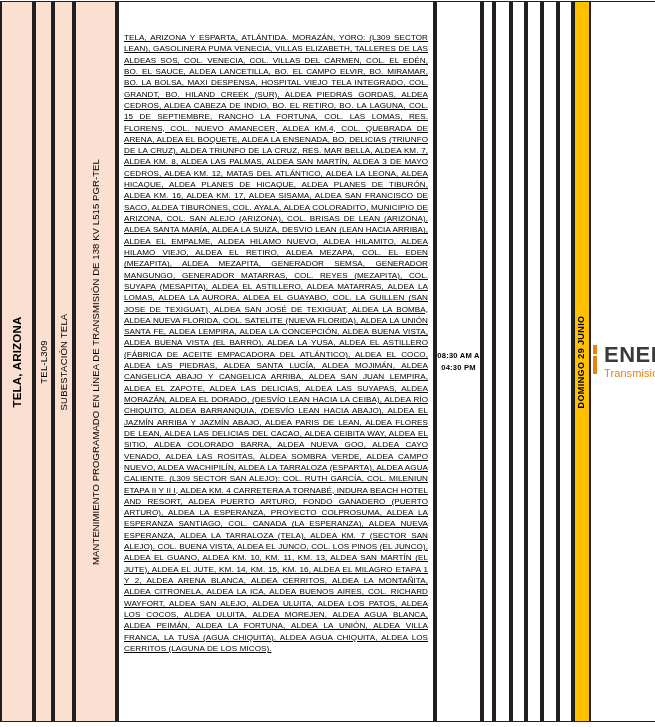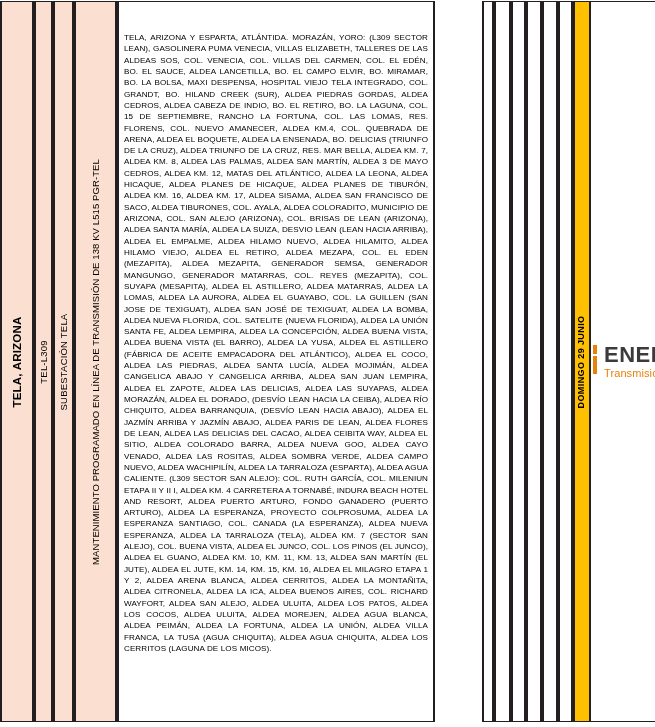--- a/index.html
+++ b/index.html
@@ -24,20 +24,21 @@
   .cell {
     position: absolute;
     box-sizing: border-box;
     top: 1px;
     height: 721px;
     border-left: 2px solid #231f20;
     border-right: 2px solid #231f20;
     border-top: 1px solid #231f20;
     border-bottom: 1px solid #231f20;
     overflow: hidden;
+    text-decoration: underline;
   }
   .cell.peach { background: #fbdfd0; }
   .cell.white { background: #ffffff; }
   .cell.amber { background: #ffc000; }
   .cell.plain {
     border-left: none;
     border-right: none;
     background: #ffffff;
   }
 
@@ -176,20 +177,26 @@
   </div>
 
   <div class="cell peach" id="work-description-cell" style="left:74px;width:43px;">
     <div class="vwrap v-desc">MANTENIMIENTO PROGRAMADO EN LÍNEA DE TRANSMISIÓN DE 138 KV L515 PGR-TEL</div>
   </div>
 
   <div class="cell white" id="affected-areas-cell" style="left:117px;width:318px;">
     <div class="body-text">TELA, ARIZONA Y ESPARTA, ATLÁNTIDA. MORAZÁN, YORO: (L309 SECTOR LEAN), GASOLINERA PUMA VENECIA, VILLAS ELIZABETH, TALLERES DE LAS ALDEAS SOS, COL. VENECIA, COL. VILLAS DEL CARMEN, COL. EL EDÉN, BO. EL SAUCE, ALDEA LANCETILLA, BO. EL CAMPO ELVIR, BO. MIRAMAR, BO. LA BOLSA, MAXI DESPENSA, HOSPITAL VIEJO TELA INTEGRADO, COL. GRANDT, BO. HILAND CREEK (SUR), ALDEA PIEDRAS GORDAS, ALDEA CEDROS, ALDEA CABEZA DE INDIO, BO. EL RETIRO, BO. LA LAGUNA, COL. 15 DE SEPTIEMBRE, RANCHO LA FORTUNA, COL. LAS LOMAS, RES. FLORENS, COL. NUEVO AMANECER, ALDEA KM.4, COL. QUEBRADA DE ARENA, ALDEA EL BOQUETE, ALDEA LA ENSENADA, BO. DELICIAS (TRIUNFO DE LA CRUZ), ALDEA TRIUNFO DE LA CRUZ, RES. MAR BELLA, ALDEA KM. 7, ALDEA KM. 8, ALDEA LAS PALMAS, ALDEA SAN MARTÍN, ALDEA 3 DE MAYO CEDROS, ALDEA KM. 12, MATAS DEL ATLÁNTICO, ALDEA LA LEONA, ALDEA HICAQUE, ALDEA PLANES DE HICAQUE, ALDEA PLANES DE TIBURÓN, ALDEA KM. 16, ALDEA KM. 17, ALDEA SISAMA, ALDEA SAN FRANCISCO DE SACO, ALDEA TIBURONES, COL. AYALA, ALDEA COLORADITO, MUNICIPIO DE ARIZONA, COL. SAN ALEJO (ARIZONA), COL. BRISAS DE LEAN (ARIZONA), ALDEA SANTA MARÍA, ALDEA LA SUIZA, DESVIO LEAN (LEAN HACIA ARRIBA), ALDEA EL EMPALME, ALDEA HILAMO NUEVO, ALDEA HILAMITO, ALDEA HILAMO VIEJO, ALDEA EL RETIRO, ALDEA MEZAPA, COL. EL EDEN (MEZAPITA), ALDEA MEZAPITA, GENERADOR SEMSA, GENERADOR MANGUNGO, GENERADOR MATARRAS, COL. REYES (MEZAPITA), COL. SUYAPA (MESAPITA), ALDEA EL ASTILLERO, ALDEA MATARRAS, ALDEA LA LOMAS, ALDEA LA AURORA, ALDEA EL GUAYABO, COL. LA GUILLEN (SAN JOSE DE TEXIGUAT), ALDEA SAN JOSÉ DE TEXIGUAT, ALDEA LA BOMBA, ALDEA NUEVA FLORIDA, COL. SATELITE (NUEVA FLORIDA), ALDEA LA UNIÓN SANTA FE, ALDEA LEMPIRA, ALDEA LA CONCEPCIÓN, ALDEA BUENA VISTA, ALDEA BUENA VISTA (EL BARRO), ALDEA LA YUSA, ALDEA EL ASTILLERO (FÁBRICA DE ACEITE EMPACADORA DEL ATLÁNTICO), ALDEA EL COCO, ALDEA LAS PIEDRAS, ALDEA SANTA LUCÍA, ALDEA MOJIMÁN, ALDEA CANGELICA ABAJO Y CANGELICA ARRIBA, ALDEA SAN JUAN LEMPIRA, ALDEA EL ZAPOTE, ALDEA LAS DELICIAS, ALDEA LAS SUYAPAS, ALDEA MORAZÁN, ALDEA EL DORADO, (DESVÍO LEAN HACIA LA CEIBA), ALDEA RÍO CHIQUITO, ALDEA BARRANQUIA, (DESVÍO LEAN HACIA ABAJO), ALDEA EL JAZMÍN ARRIBA Y JAZMÍN ABAJO, ALDEA PARIS DE LEAN, ALDEA FLORES DE LEAN, ALDEA LAS DELICIAS DEL CACAO, ALDEA CEIBITA WAY, ALDEA EL SITIO, ALDEA COLORADO BARRA, ALDEA NUEVA GOO, ALDEA CAYO VENADO, ALDEA LAS ROSITAS, ALDEA SOMBRA VERDE, ALDEA CAMPO NUEVO, ALDEA WACHIPILÍN, ALDEA LA TARRALOZA (ESPARTA), ALDEA AGUA CALIENTE. (L309 SECTOR SAN ALEJO): COL. RUTH GARCÍA, COL. MILENIUN ETAPA II Y II I, ALDEA KM. 4 CARRETERA A TORNABÉ, INDURA BEACH HOTEL AND RESORT, ALDEA PUERTO ARTURO, FONDO GANADERO (PUERTO ARTURO), ALDEA LA ESPERANZA, PROYECTO COLPROSUMA, ALDEA LA ESPERANZA SANTIAGO, COL. CANADA (LA ESPERANZA), ALDEA NUEVA ESPERANZA, ALDEA LA TARRALOZA (TELA), ALDEA KM. 7 (SECTOR SAN ALEJO), COL. BUENA VISTA, ALDEA EL JUNCO, COL. LOS PINOS (EL JUNCO), ALDEA EL GUANO, ALDEA KM. 10, KM. 11, KM. 13, ALDEA SAN MARTÍN (EL JUTE), ALDEA EL JUTE, KM. 14, KM. 15, KM. 16, ALDEA EL MILAGRO ETAPA 1 Y 2, ALDEA ARENA BLANCA, ALDEA CERRITOS, ALDEA LA MONTAÑITA, ALDEA CITRONELA, ALDEA LA ICA, ALDEA BUENOS AIRES, COL. RICHARD WAYFORT, ALDEA SAN ALEJO, ALDEA ULUITA, ALDEA LOS PATOS, ALDEA LOS COCOS, ALDEA ULUITA, ALDEA MOREJEN, ALDEA AGUA BLANCA, ALDEA PEIMÁN, ALDEA LA FORTUNA, ALDEA LA UNIÓN, ALDEA VILLA FRANCA, LA TUSA (AGUA CHIQUITA), ALDEA AGUA CHIQUITA, ALDEA LOS CERRITOS (LAGUNA DE LOS MICOS).</div>
   </div>
 
+  <div class="cell white" id="schedule-cell" style="left:435px;width:47px;">
+    <div class="hours-text">
+      <div>08:30 AM A</div>
+      <div>04:30 PM</div>
+    </div>
+  </div>
 
   <div class="cell white" style="left:482px;width:12px;"></div>
   <div class="cell white" style="left:494px;width:17px;"></div>
   <div class="cell white" style="left:511px;width:15px;"></div>
   <div class="cell white" style="left:526px;width:16px;"></div>
   <div class="cell white" style="left:542px;width:16px;"></div>
   <div class="cell white" style="left:558px;width:15px;"></div>
 
   <div class="cell amber" id="day-cell" style="left:573px;width:18px;">
     <div class="vwrap v-day">DOMINGO 29 JUNIO</div>

